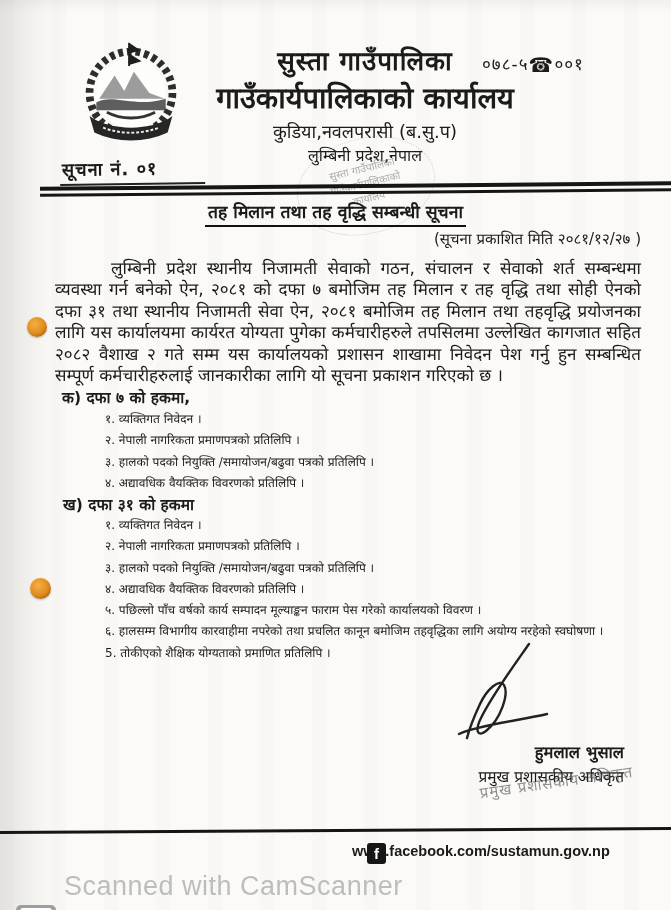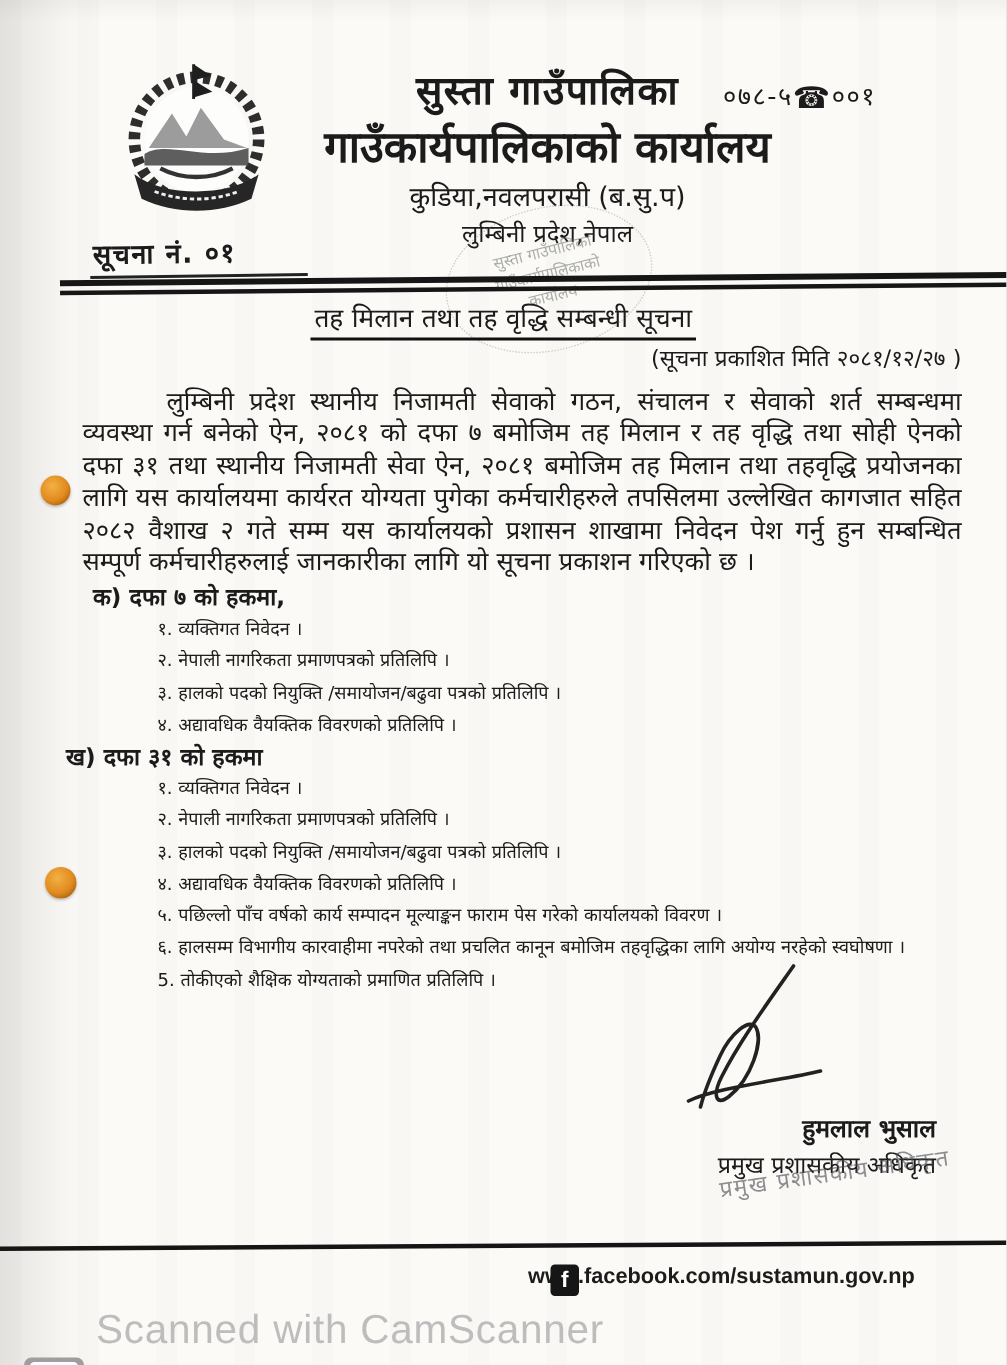--- a/index.html
+++ b/index.html
@@ -32,29 +32,29 @@
   }
   .notice-no{
     left:60px;top:156px;font-size:18px;font-weight:600;letter-spacing:1px;
     border-bottom:2.5px solid #222;padding:0 48px 3px 2px;transform:rotate(-0.8deg);
   }
   .rule-wrap{left:40px;right:-6px;top:184px;transform:rotate(-0.5deg);}
   .rule-wrap .r1{height:4px;background:#161616;margin-bottom:3px;}
   .rule-wrap .r2{height:3px;background:#161616;}
   
   .title-row{left:0;right:0;top:199px;text-align:center;}
-  .title-row span{display:inline-block;font-size:17.5px;font-weight:normal;
+  .title-row span{display:inline-block;font-size:17.5px;font-weight:bold;
     border-bottom:2px solid #111;padding:0 3px 2px;}
   .date-row{right:30px;top:228px;font-size:15px;}
   
   .body-par{left:55px;right:30px;top:258px;font-size:17px;line-height:21.4px;
     text-align:justify;text-indent:56px;}
   .sec-head{font-size:15.5px;font-weight:600;}
   .sec-a-head{left:62px;top:386px;}
-  .sec-b-head{left:44px;top:493px;}
+  .sec-b-head{left:63px;top:493px;}
   .list{width:520px;}
   .list-a{left:105px;top:409px;}
   .list-b{left:105px;top:515px;}
   .list .li{font-size:12px;line-height:21.3px;padding-left:24px;text-indent:-24px;}
   
   .sig-block{left:388px;top:642px;width:236px;text-align:right;}
   .sig-svg{display:block;margin:0 auto;}
   .sig-name{font-size:16.5px;font-weight:600;margin-top:-4px;}
   .sig-desig{font-size:15.5px;margin-top:2px;}
   .sig-stamp{position:absolute;left:26px;top:134px;width:220px;

